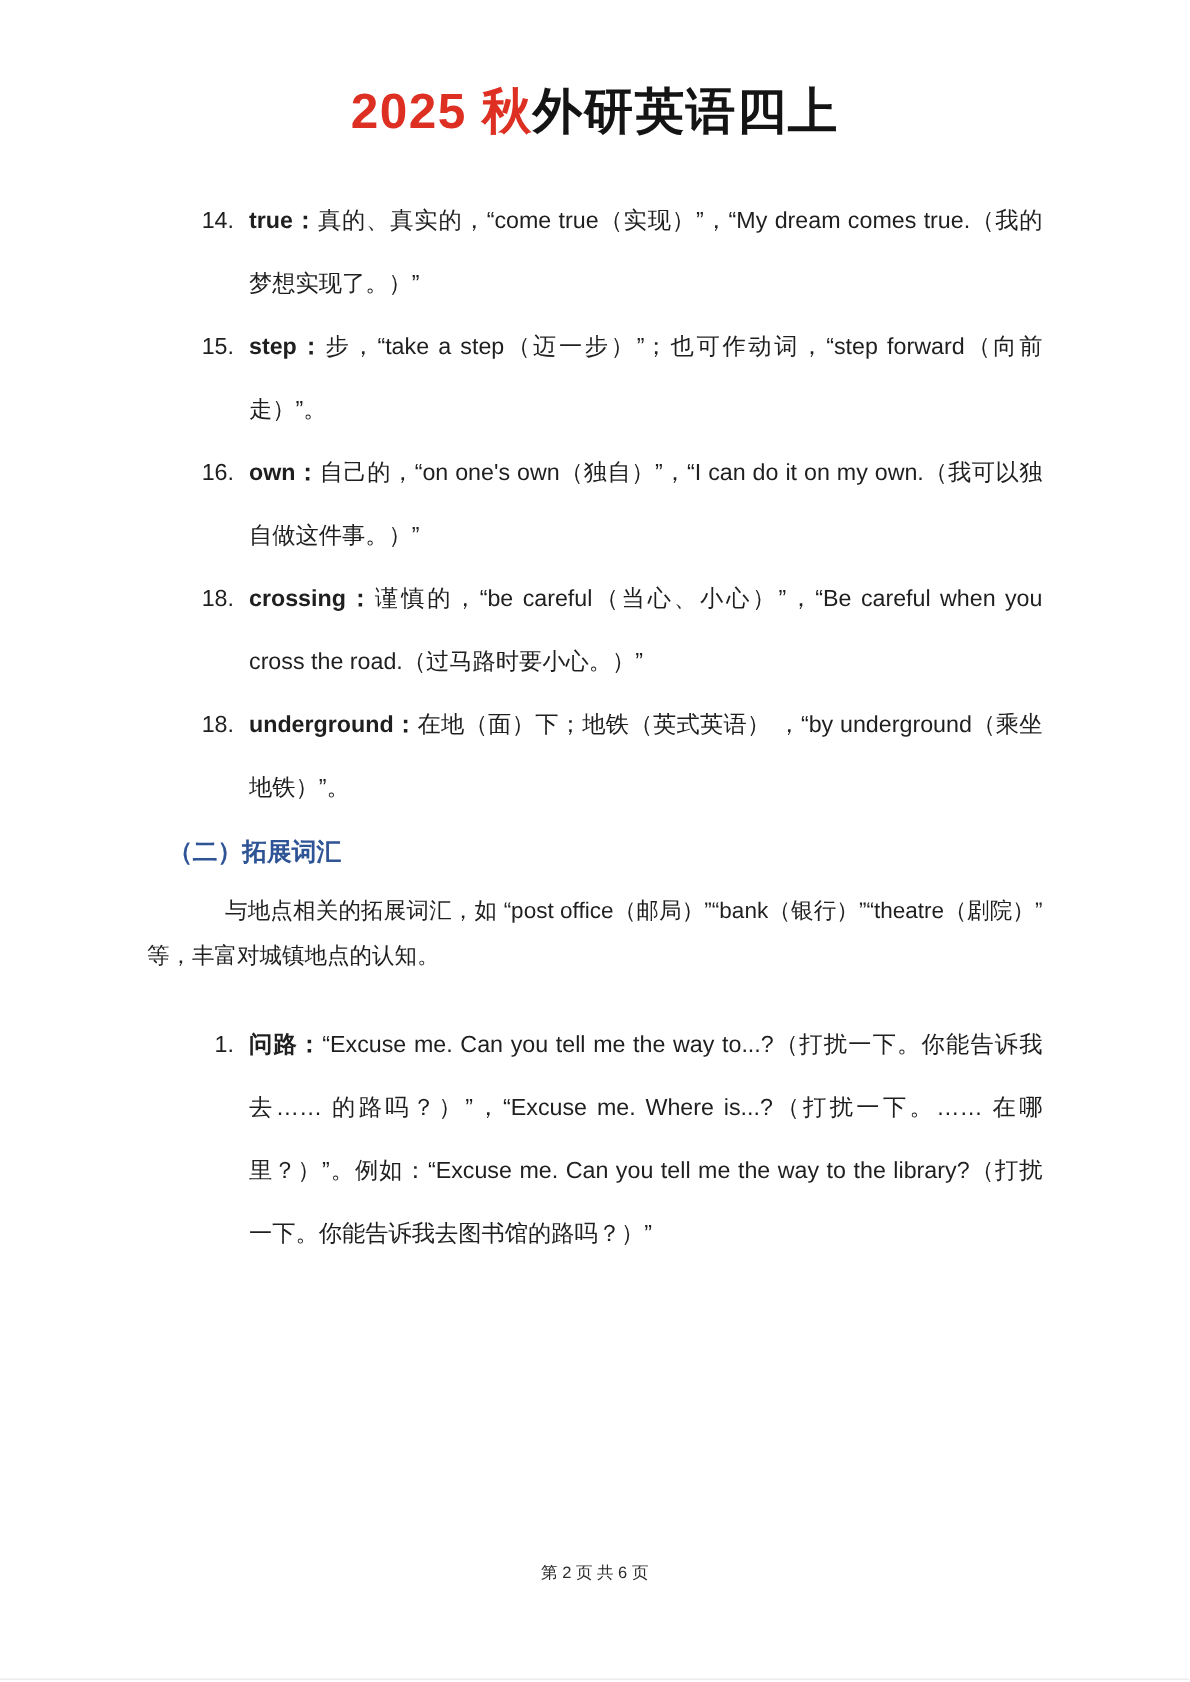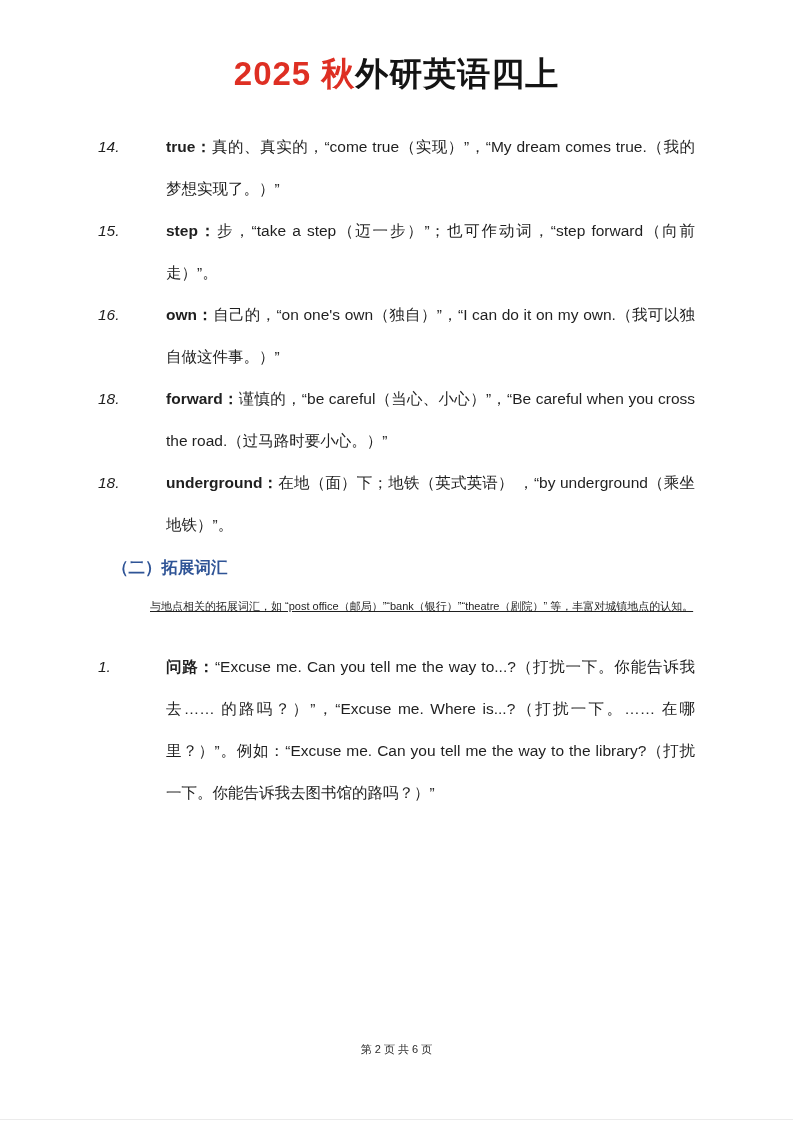--- a/index.html
+++ b/index.html
@@ -52,41 +52,39 @@
     padding-left: 68px;
     font-size: 15.5px;
     line-height: 42px;
     text-align: justify;
   }
   .num-list .num {
     position: absolute;
     left: 0;
     top: 0;
     width: 58px;
-    text-align: left;
-    font-style: italic;
+    text-align: right;
   }
   .term { font-weight: 700; }
 
   
   .sub-heading {
     margin: 8px 0 0 14px;
     font-size: 16.5px;
     line-height: 26px;
     font-weight: 700;
     color: #2f5496;
   }
   
   .para {
     margin: 12px 0 0 0;
-    font-size: 11px;
+    font-size: 15px;
     line-height: 29.5px;
     text-indent: 52px;
     text-align: justify;
-    text-decoration: underline;
   }
   
   .section-heading {
     margin: 18px 0 0 8px;
     font-size: 23px;
     line-height: 34px;
     font-weight: 700;
     color: #141414;
   }
   .sentence-list { margin-top: 24px; }
@@ -120,21 +118,21 @@
     <li>
       <span class="num">14.</span><span class="term">true：</span><span>真的、真实的，“come true（实现）”，“My dream comes true.（我的梦想实现了。）”</span>
     </li>
     <li>
       <span class="num">15.</span><span class="term">step：</span><span>步，“take a step（迈一步）”；也可作动词，“step forward（向前走）”。</span>
     </li>
     <li>
       <span class="num">16.</span><span class="term">own：</span><span>自己的，“on one's own（独自）”，“I can do it on my own.（我可以独自做这件事。）”</span>
     </li>
     <li>
-      <span class="num">18.</span><span class="term">forward：</span><span>谨慎的，“be careful（当心、小心）”，“Be careful when you cross the road.（过马路时要小心。）”</span>
+      <span class="num">18.</span><span class="term">crossing：</span><span>谨慎的，“be careful（当心、小心）”，“Be careful when you cross the road.（过马路时要小心。）”</span>
     </li>
     <li>
       <span class="num">18.</span><span class="term">underground：</span><span>在地（面）下；地铁（英式英语） ，“by underground（乘坐地铁）”。</span>
     </li>
   </ol>
 
   <h3 class="sub-heading">（二）拓展词汇</h3>
 
   <p class="para">与地点相关的拓展词汇，如 “post office（邮局）”“bank（银行）”“theatre（剧院）” 等，丰富对城镇地点的认知。</p>
 

